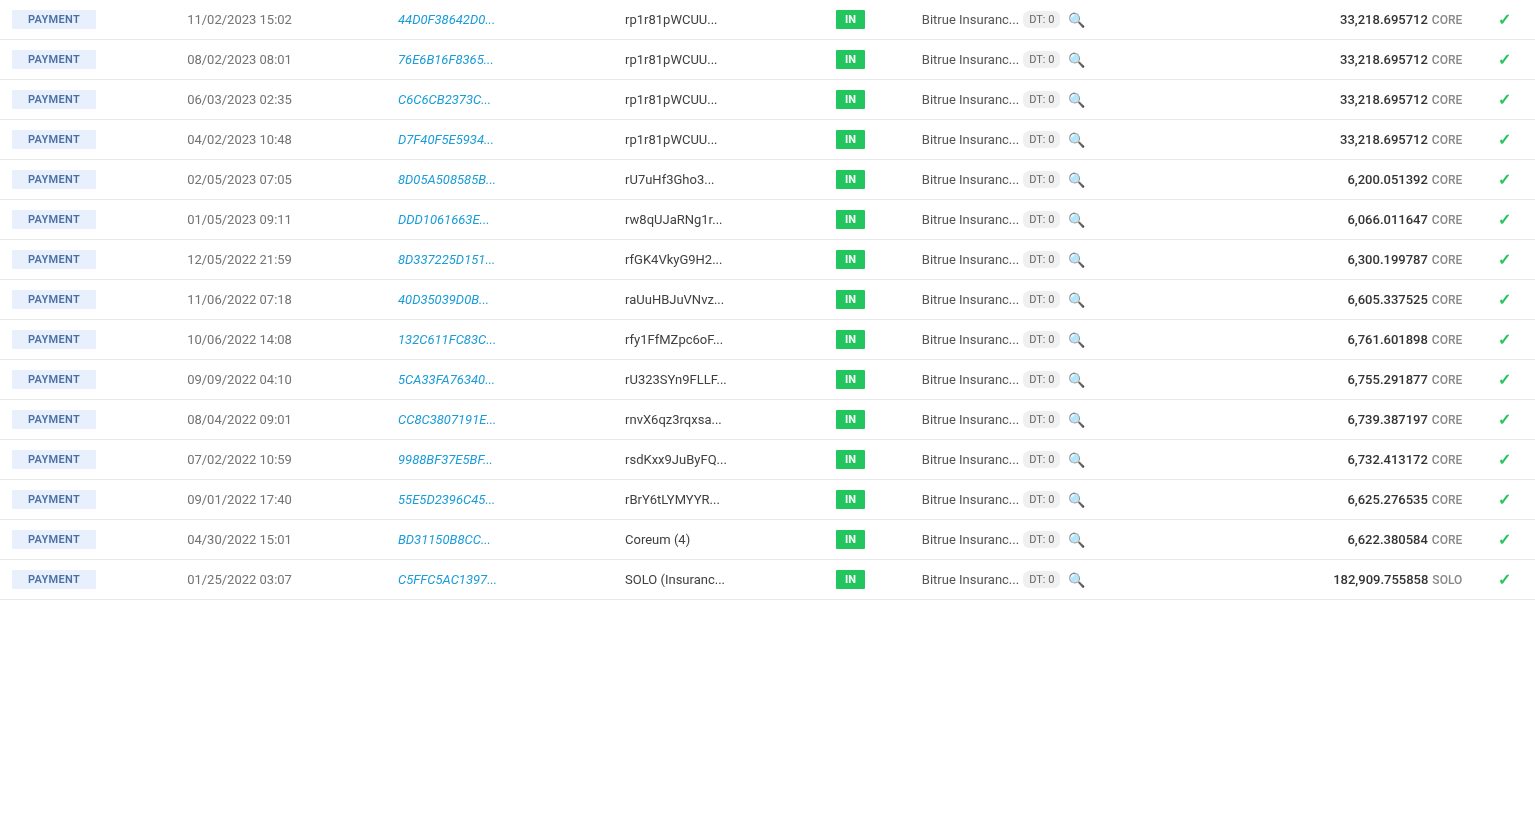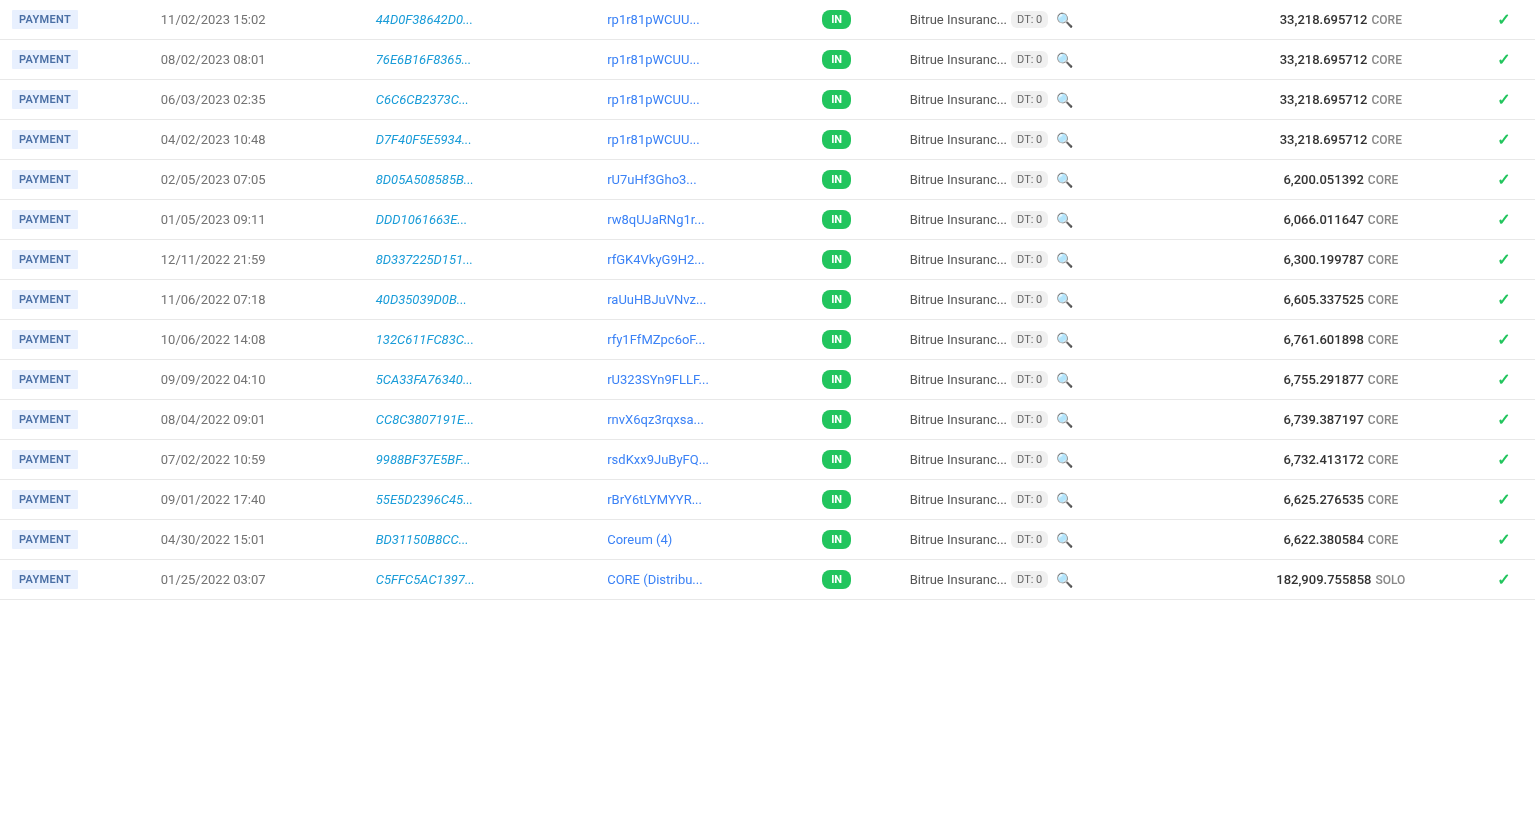--- a/index.html
+++ b/index.html
@@ -24,68 +24,68 @@
       padding: 10px 12px;
       vertical-align: middle;
       white-space: nowrap;
     }
     .type-badge {
       display: inline-block;
       background: #e8f0fe;
       color: #4a6fa5;
       font-size: 11px;
       font-weight: 600;
-      padding: 3px 7px;
+      padding: 3px 16px;
       border-radius: 1px;
       letter-spacing: 0.3px;
     }
     .date-col {
       color: #737373;
       min-width: 130px;
     }
     .hash-col {
       color: #1a9cd8;
       cursor: pointer;
       min-width: 140px;
       font-style: italic;
     }
     .dest-col {
-      color: #3b82f6;
+      color: #404040;
       cursor: pointer;
       min-width: 130px;
     }
     .in-badge {
       display: inline-block;
       background: #22c55e;
       color: #fff;
       font-size: 11px;
       font-weight: 700;
       padding: 3px 9px;
-      border-radius: 8px;
+      border-radius: 1px;
     }
     .memo-col {
       color: #555;
       min-width: 120px;
     }
     .dt-badge {
       display: inline-block;
       background: #f0f0f0;
       color: #666;
       font-size: 11px;
       padding: 2px 6px;
       border-radius: 6px;
       margin-right: 4px;
     }
     .search-icon {
       color: #1a9cd8;
       cursor: pointer;
       font-size: 14px;
     }
     .amount-col {
-      text-align: center;
+      text-align: right;
       color: #333;
       font-weight: 500;
       min-width: 160px;
     }
     .currency-label {
       color: #888;
       font-size: 12px;
       margin-left: 4px;
     }
     .check-icon {
@@ -250,21 +250,21 @@
       6,066.011647<span class="currency-label">CORE</span>
     </td>
     <td class="actions-col">
       <span class="check-icon">✓</span>
     </td>
   </tr>
         <tr>
     <td>
       <span class="type-badge">PAYMENT</span>
     </td>
-    <td class="date-col">12/11/2022 21:59</td>
+    <td class="date-col">12/05/2022 21:59</td>
     <td class="hash-col">8D337225D151...</td>
     <td class="dest-col">rfGK4VkyG9H2...</td>
     <td>
       <span class="in-badge">IN</span>
     </td>
     <td class="memo-col">
       <div class="memo-search-wrap">
         <span>Bitrue Insuranc...</span>
         <span class="dt-badge">DT: 0</span>
         <span class="search-icon">🔍</span>
@@ -444,21 +444,21 @@
     <td class="actions-col">
       <span class="check-icon">✓</span>
     </td>
   </tr>
         <tr>
     <td>
       <span class="type-badge">PAYMENT</span>
     </td>
     <td class="date-col">01/25/2022 03:07</td>
     <td class="hash-col">C5FFC5AC1397...</td>
-    <td class="dest-col">CORE (Distribu...</td>
+    <td class="dest-col">SOLO (Insuranc...</td>
     <td>
       <span class="in-badge">IN</span>
     </td>
     <td class="memo-col">
       <div class="memo-search-wrap">
         <span>Bitrue Insuranc...</span>
         <span class="dt-badge">DT: 0</span>
         <span class="search-icon">🔍</span>
       </div>
     </td>

